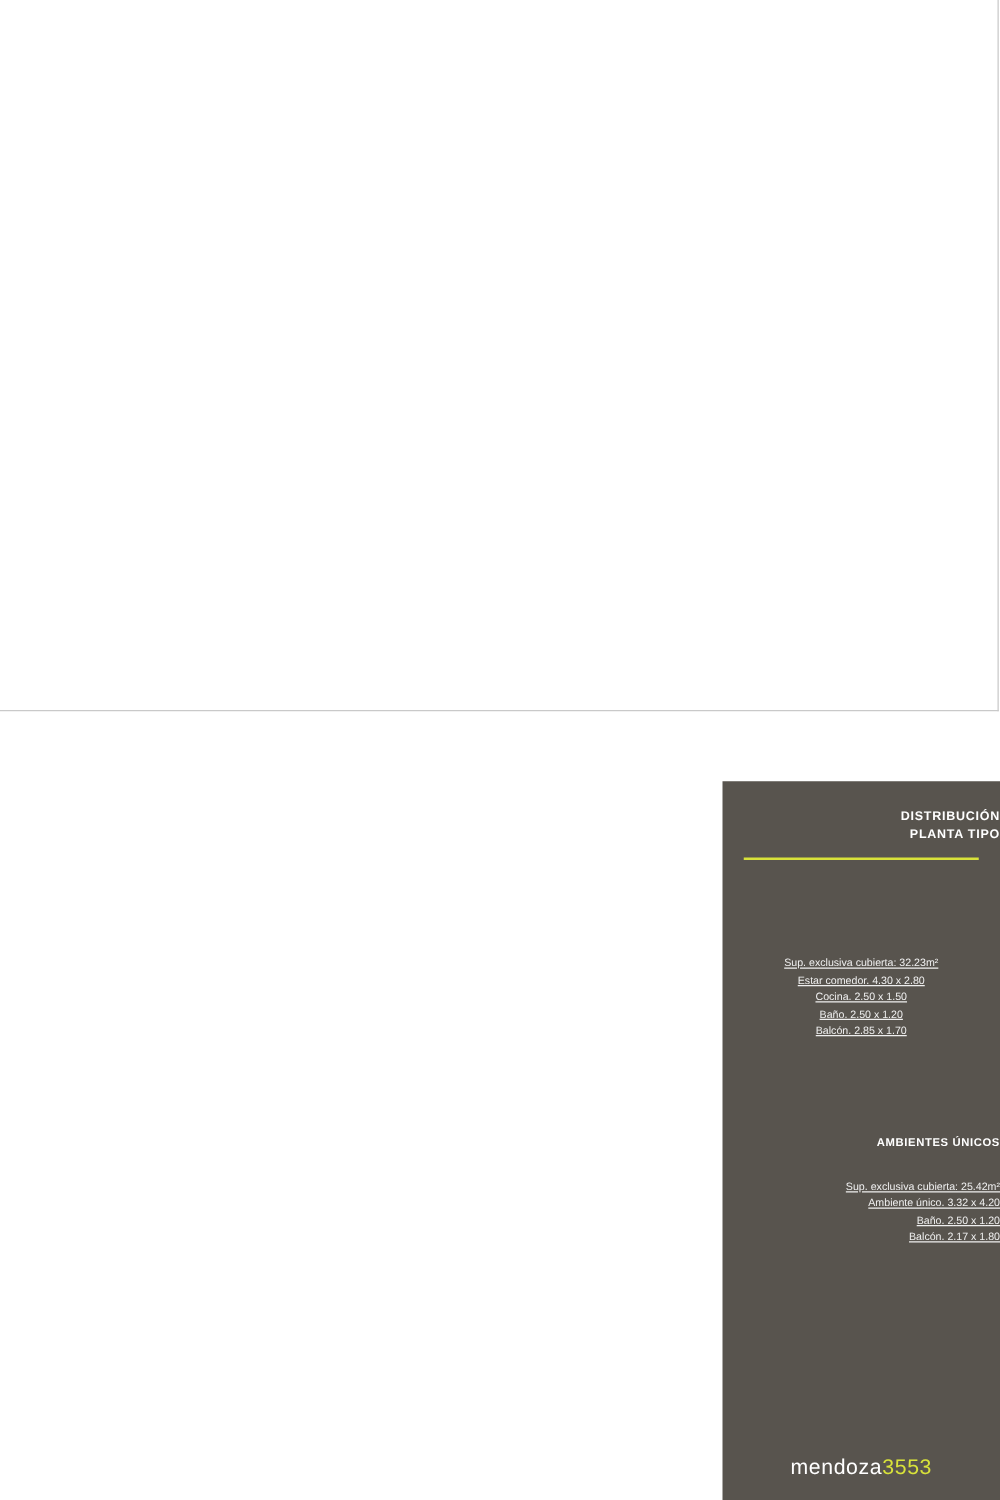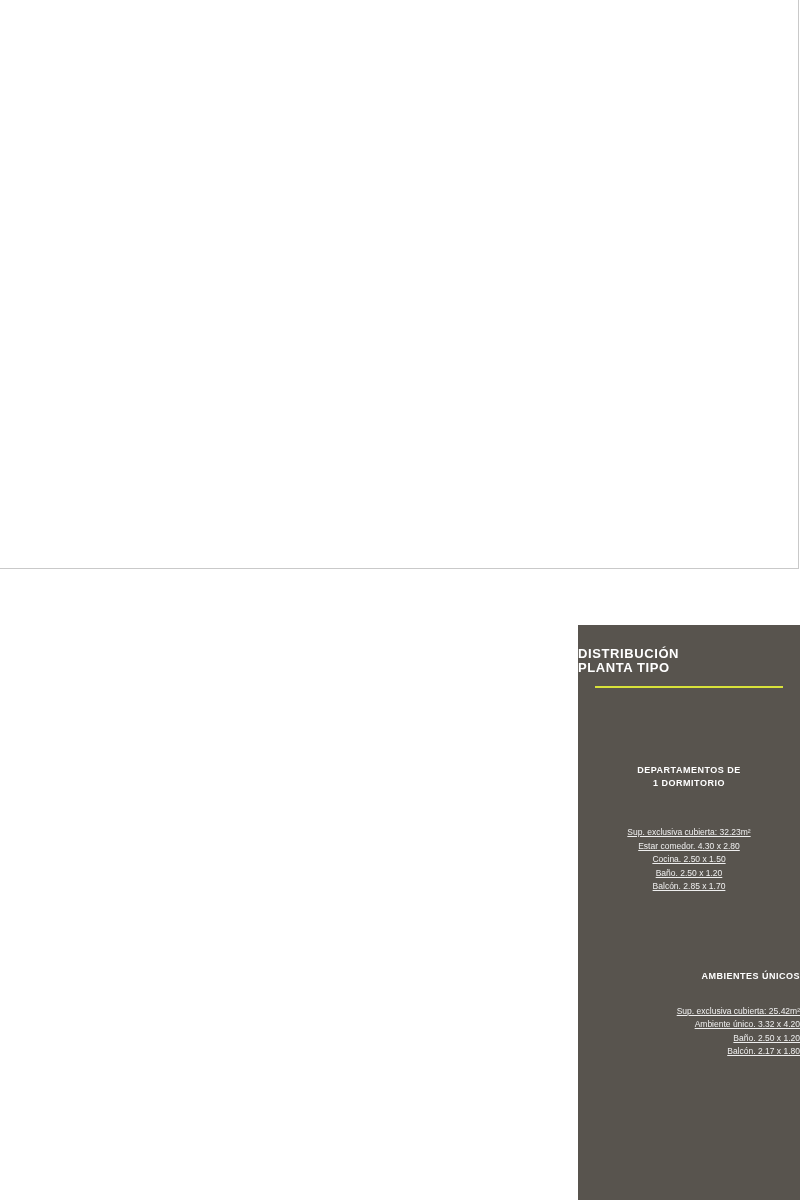--- a/index.html
+++ b/index.html
@@ -40,23 +40,23 @@
   .info-panel {
     position: absolute;
     left: 578px;
     top: 625px;
     width: 222px;
     height: 575px;
     background: #58544e;
     color: #ffffff;
   }
   .info-title {
-    text-align: left;
+    text-align: right;
     padding-top: 22px;
-    font-size: 13px;
+    font-size: 10px;
     letter-spacing: 0.6px;
     line-height: 14px;
     font-weight: bold;
   }
   .title-rule {
     width: 188px;
     height: 2px;
     background: #d8e23a;
     margin: 11px auto 0 auto;
   }
@@ -106,24 +106,20 @@
 
 <div class="info-panel">
 
   <div class="info-title">
     <div>DISTRIBUCIÓN</div>
     <div>PLANTA TIPO</div>
   </div>
   <div class="title-rule"></div>
 
   <div class="block block-1">
-    <div class="block-head">
-      <div>DEPARTAMENTOS DE</div>
-      <div>1 DORMITORIO</div>
-    </div>
     <div class="block-lines block-1-lines">
       <div>Sup. exclusiva cubierta: 32.23m²</div>
       <div>Estar comedor. 4.30 x 2.80</div>
       <div>Cocina. 2.50 x 1.50</div>
       <div>Baño. 2.50 x 1.20</div>
       <div>Balcón. 2.85 x 1.70</div>
     </div>
   </div>
 
   <div class="block block-2">
@@ -131,13 +127,16 @@
       <div>AMBIENTES ÚNICOS</div>
     </div>
     <div class="block-lines block-2-lines">
       <div>Sup. exclusiva cubierta: 25.42m²</div>
       <div>Ambiente único. 3.32 x 4.20</div>
       <div>Baño. 2.50 x 1.20</div>
       <div>Balcón. 2.17 x 1.80</div>
     </div>
   </div>
 
+  <div class="brand">
+    <span class="b-name">mendoza</span><span class="b-num">3553</span>
+  </div>
 </div>
 
 </body></html>

